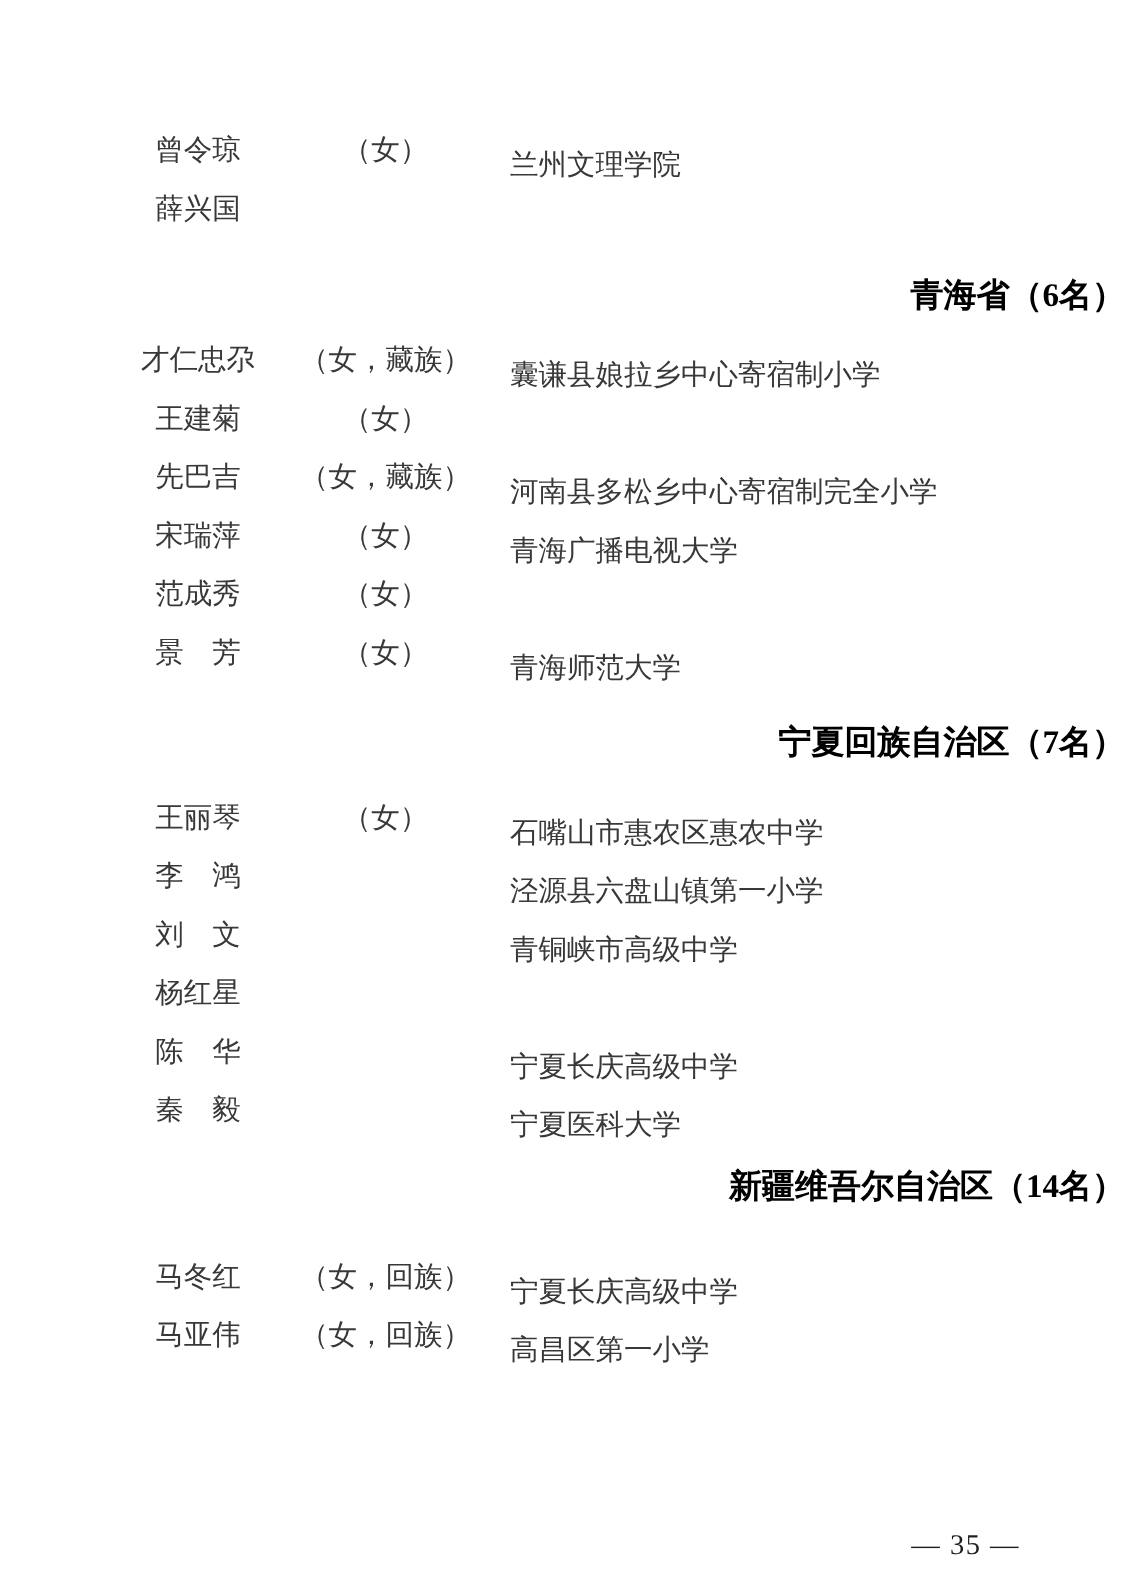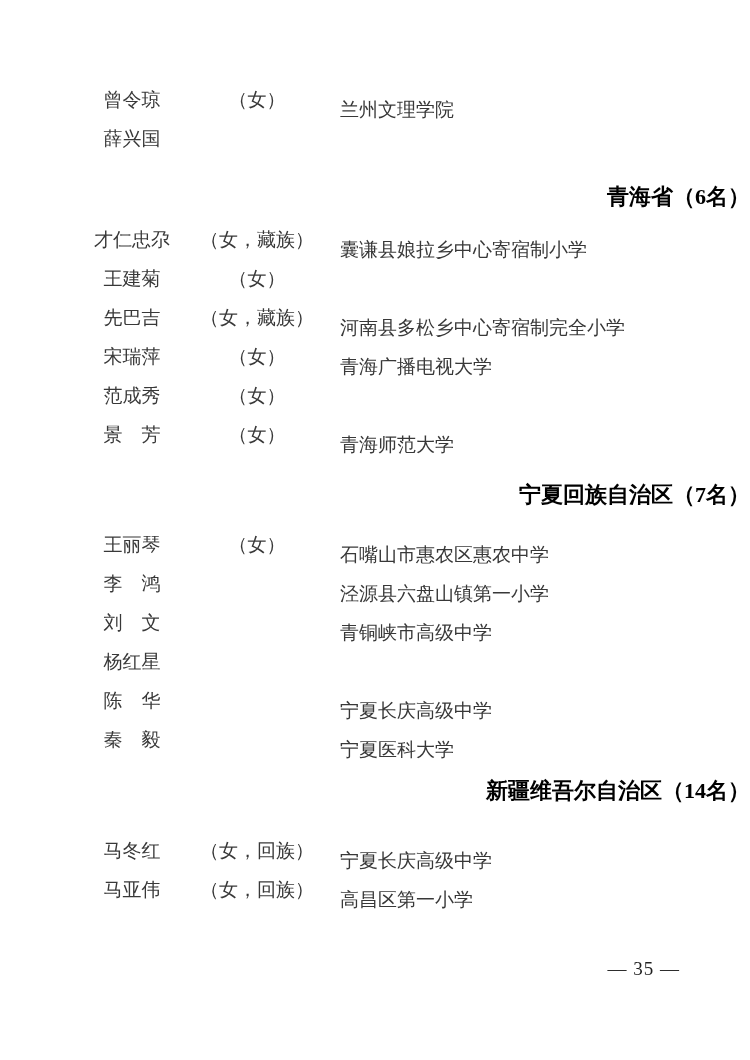--- a/index.html
+++ b/index.html
@@ -45,21 +45,21 @@
     font-size: 22px;
     font-weight: 700;
     color: #000000;
     font-family: "Liberation Serif", serif;
   }
   .section-title.s0 { margin: 12px 0 11px 0; }
   .section-title.s1 { margin: 14px 0 18px 0; }
   .section-title.s2 { margin: 5px 0 28px 0; }
   .page-number {
     position: absolute;
-    top: 958px;
+    top: 1020px;
     right: 70px;
     font-size: 19px;
     color: #1f1f1f;
     letter-spacing: 1px;
   }
 </style>
 </head>
 <body>
 
 <div class="page">

